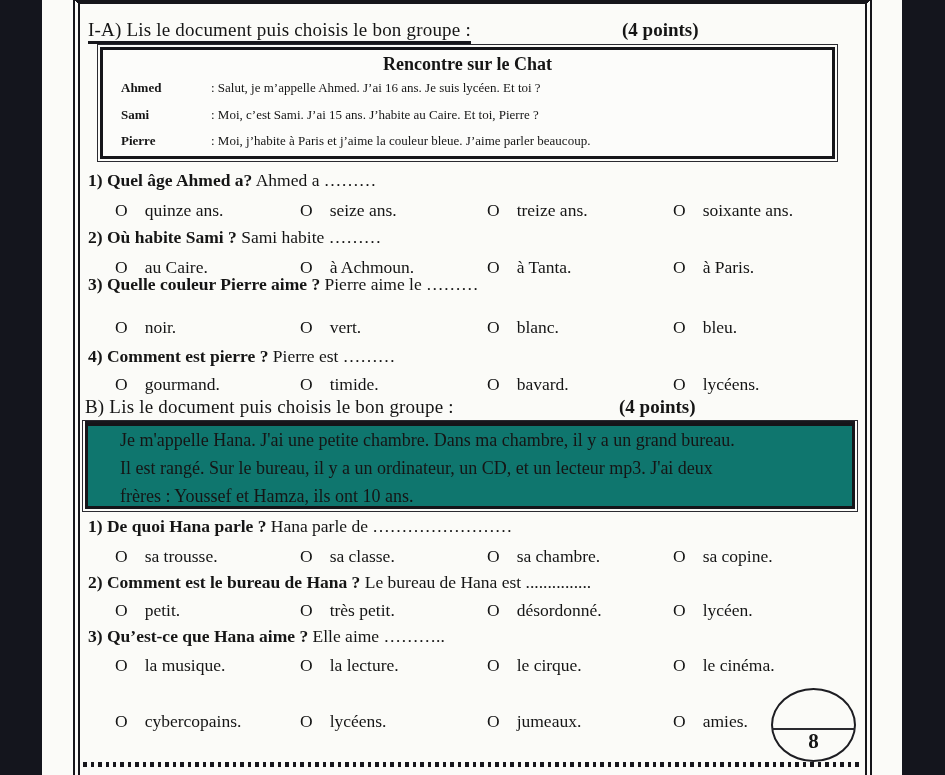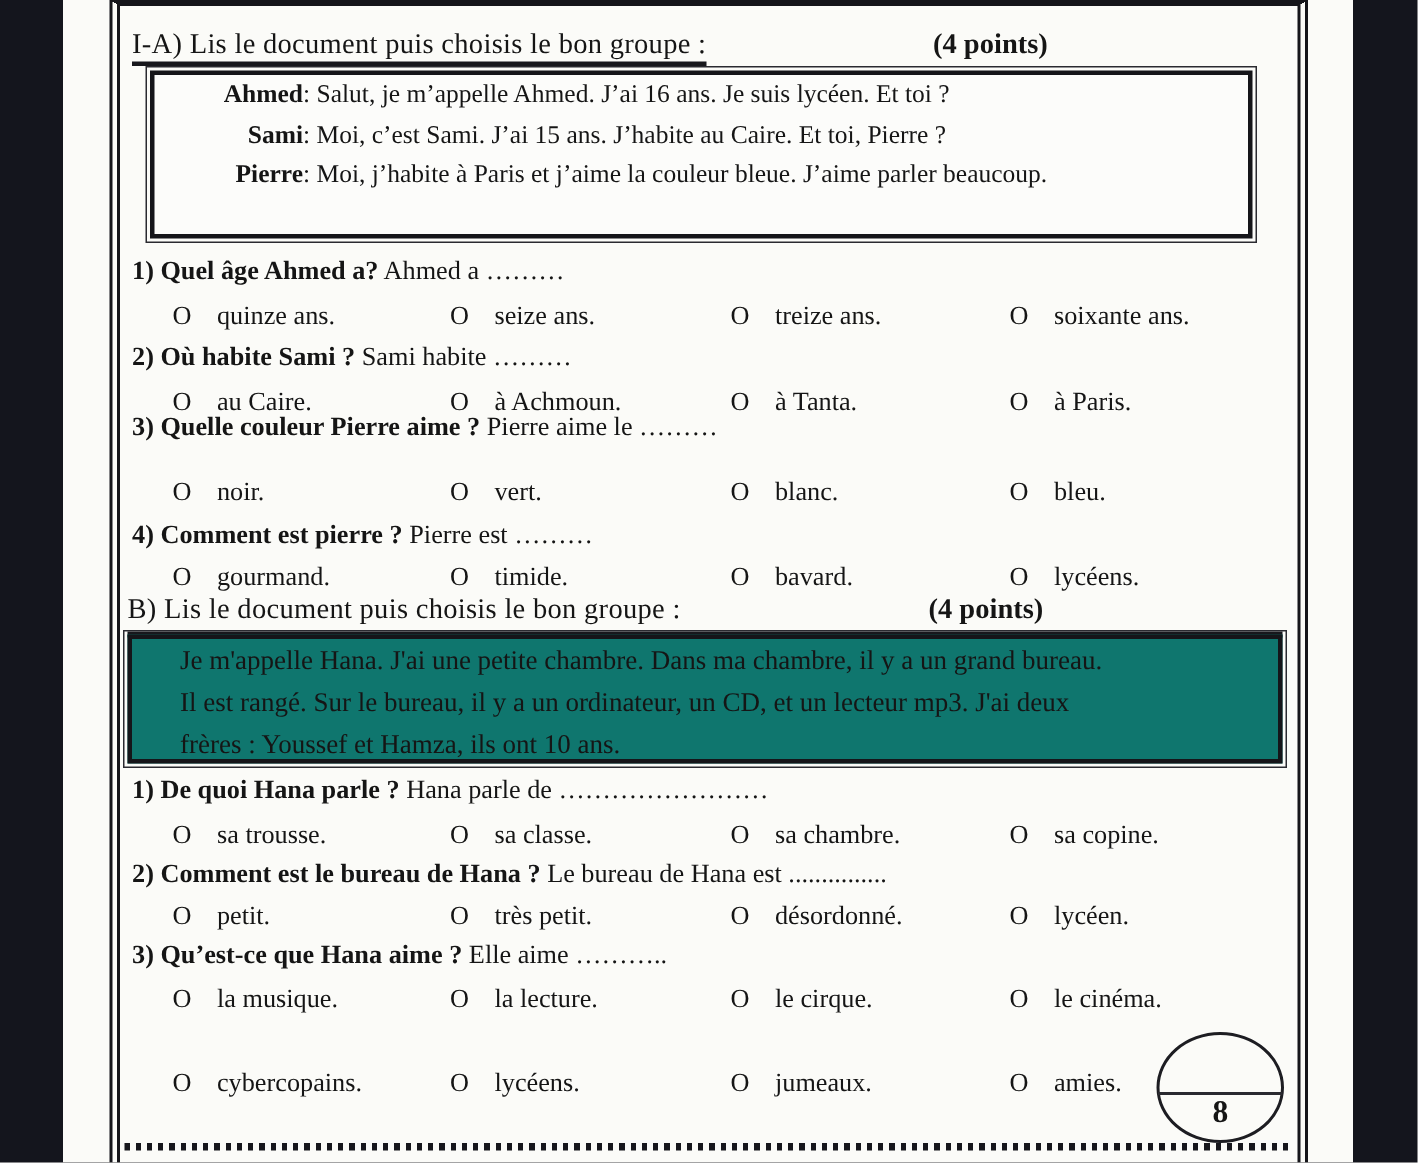--- a/index.html
+++ b/index.html
@@ -32,21 +32,21 @@
     border-bottom:4px solid #17171c;
   }
   .bhead .h-txt{border-bottom:none;}
   
   .diagbox{
     position:absolute;left:20px;top:43px;width:735px;height:112px;
     box-sizing:border-box;border:3px solid #151519;
     outline:1.5px solid #2a2a30;outline-offset:2px;background:#fcfcfa;
   }
   .diag-title{text-align:center;font-weight:700;font-size:18px;margin-top:4px;}
-  .diag-row{display:flex;padding-left:9px;line-height:26.5px;font-size:17px;text-align:right;}
+  .diag-row{display:flex;padding-left:18px;line-height:26.5px;font-size:13px;}
   .spk{font-weight:700;width:90px;flex:0 0 90px;}
   .readbox{
     position:absolute;left:5px;top:419px;width:770px;height:86px;
     box-sizing:border-box;border:3px solid #151519;
     outline:1.5px solid #2a2a30;outline-offset:2px;background:#0f766e;padding-left:24px;
   }
   .read-line{padding-left:8px;font-size:18px;line-height:27px;margin-top:1px;}
   
   .q{position:absolute;left:8px;width:760px;font-size:17.5px;white-space:nowrap;}
   .qn{font-weight:700;}
@@ -75,20 +75,21 @@
 
 <div class="paper">
   <div class="frame">
 
     <div class="ahead">
       <span class="h-txt">I-A) Lis le document puis choisis le bon groupe :</span>
       <span class="pts">(4 points)</span>
     </div>
 
     <div class="diagbox">
+      <div class="diag-title">Rencontre sur le Chat</div>
       <div class="diag-row">
         <span class="spk">Ahmed</span>
         <span>: Salut, je m’appelle Ahmed. J’ai 16 ans. Je suis lycéen. Et toi ?</span>
       </div>
       <div class="diag-row">
         <span class="spk">Sami</span>
         <span>: Moi, c’est Sami. J’ai 15 ans. J’habite au Caire. Et toi, Pierre ?</span>
       </div>
       <div class="diag-row">
         <span class="spk">Pierre</span>

